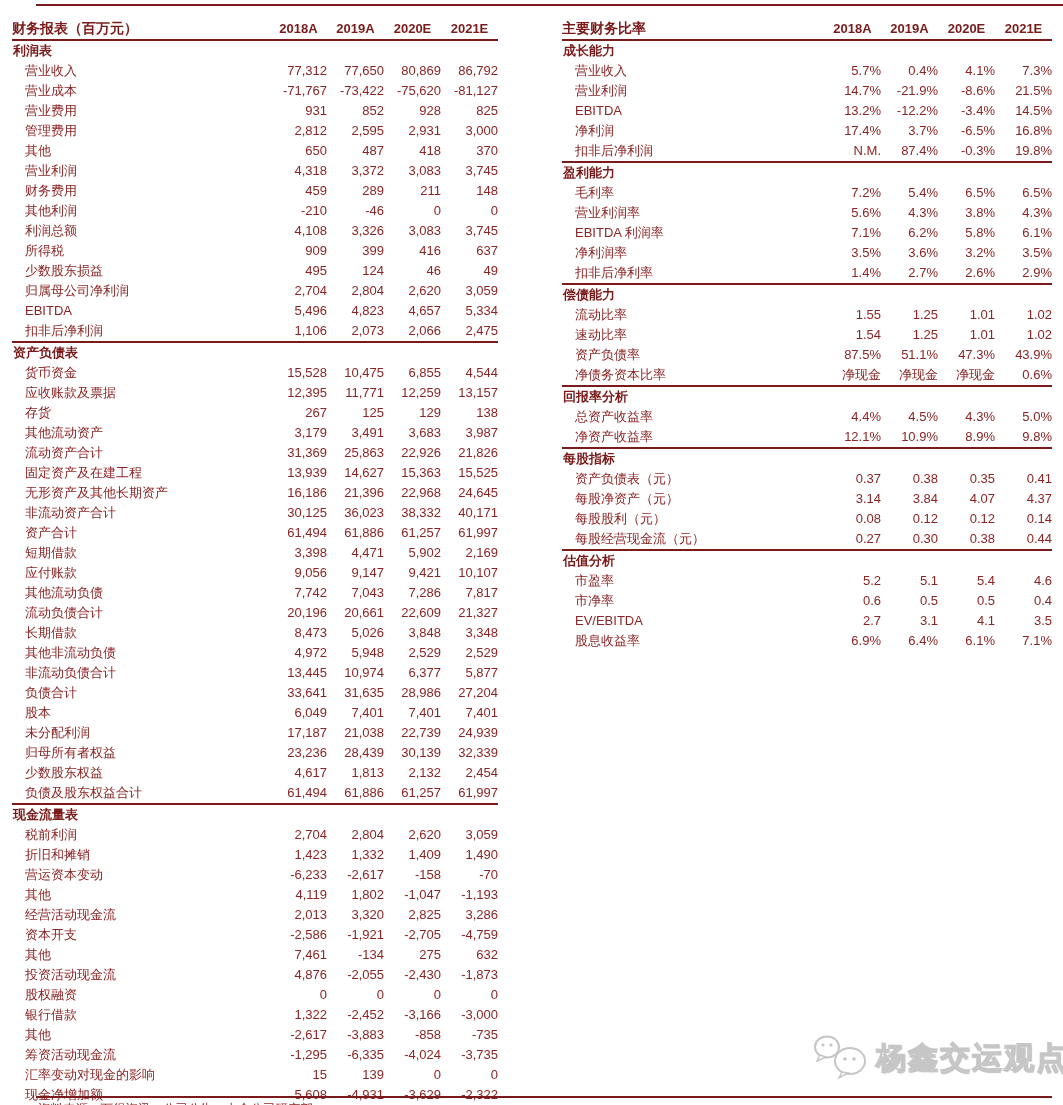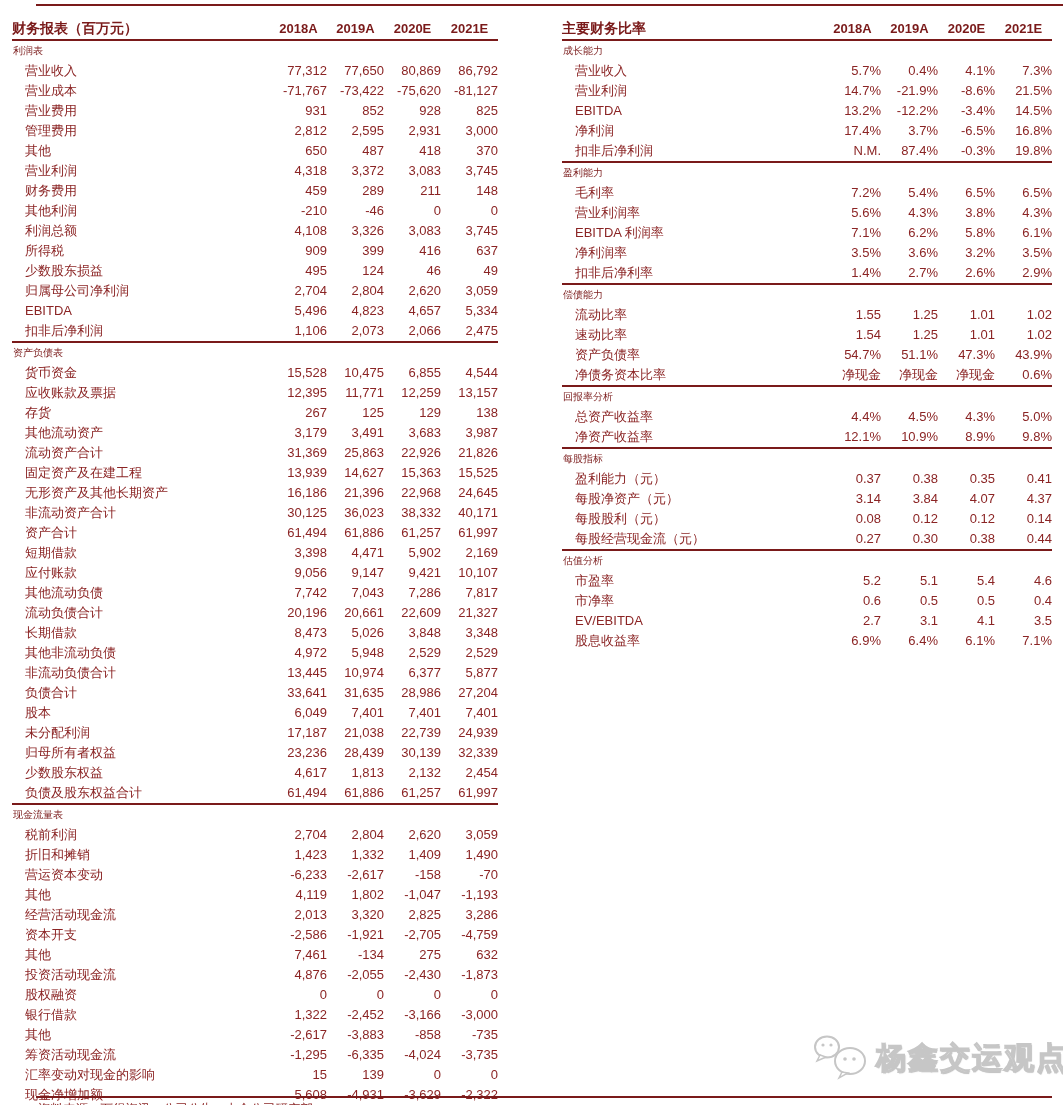--- a/index.html
+++ b/index.html
@@ -23,21 +23,21 @@
   #left-table{left:12px;width:486px;}
   #right-table{left:562px;width:490px;}
 
   .thead{display:flex;align-items:flex-end;height:23px;line-height:21px;
          border-bottom:2px solid var(--line);font-weight:bold;color:var(--ink-bold);}
   .thead .tlabel{flex:1;font-size:14px;white-space:nowrap;}
   .thead .tcol{width:57px;text-align:center;font-size:13px;}
 
   .row{display:flex;height:20px;line-height:20px;font-size:13px;white-space:nowrap;}
   .row .lbl{flex:1;padding-left:13px;overflow:hidden;}
-  .row.section .lbl{padding-left:1px;font-weight:normal;font-size:10px;color:var(--ink-bold);}
+  .row.section .lbl{padding-left:1px;font-weight:bold;font-size:13px;color:var(--ink-bold);}
   .row .cell{width:57px;text-align:right;font-size:13px;}
   .row.rule{border-bottom:2px solid var(--line);}
 
   #watermark{position:absolute;left:812px;top:1032px;display:flex;align-items:center;gap:6px;}
   #watermark .wm-text{
     font-size:30px;font-weight:bold;letter-spacing:2px;
     color:#f2f2f2;
     -webkit-text-stroke:1.2px #c6c6c6;
     text-shadow:1px 1px 1px #bfbfbf;
     white-space:nowrap;
@@ -517,21 +517,21 @@
       </div>
       <div class="row">
         <div class="lbl">速动比率</div>
         <div class="cell">1.54</div>
         <div class="cell">1.25</div>
         <div class="cell">1.01</div>
         <div class="cell">1.02</div>
       </div>
       <div class="row">
         <div class="lbl">资产负债率</div>
-        <div class="cell">54.7%</div>
+        <div class="cell">87.5%</div>
         <div class="cell">51.1%</div>
         <div class="cell">47.3%</div>
         <div class="cell">43.9%</div>
       </div>
       <div class="row rule">
         <div class="lbl">净债务资本比率</div>
         <div class="cell">净现金</div>
         <div class="cell">净现金</div>
         <div class="cell">净现金</div>
         <div class="cell">0.6%</div>
@@ -550,21 +550,21 @@
         <div class="lbl">净资产收益率</div>
         <div class="cell">12.1%</div>
         <div class="cell">10.9%</div>
         <div class="cell">8.9%</div>
         <div class="cell">9.8%</div>
       </div>
       <div class="row section">
         <div class="lbl">每股指标</div>
       </div>
       <div class="row">
-        <div class="lbl">盈利能力（元）</div>
+        <div class="lbl">资产负债表（元）</div>
         <div class="cell">0.37</div>
         <div class="cell">0.38</div>
         <div class="cell">0.35</div>
         <div class="cell">0.41</div>
       </div>
       <div class="row">
         <div class="lbl">每股净资产（元）</div>
         <div class="cell">3.14</div>
         <div class="cell">3.84</div>
         <div class="cell">4.07</div>

